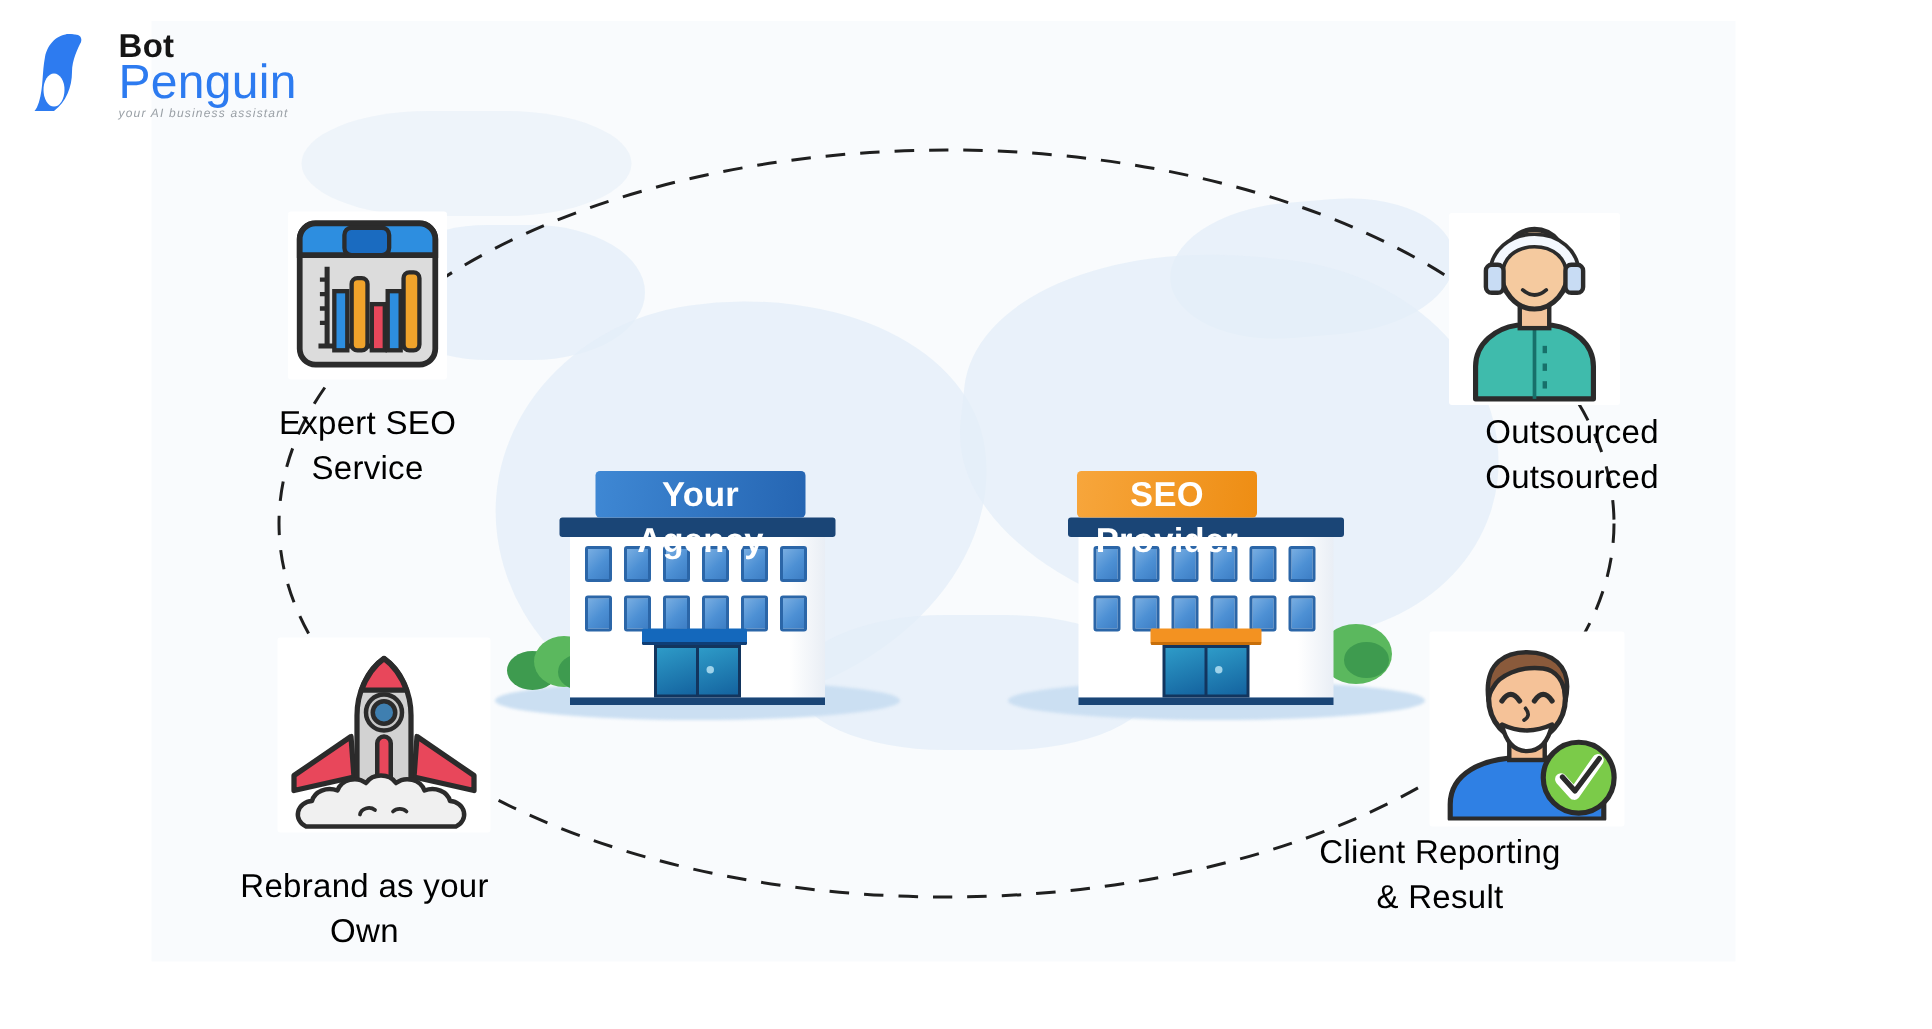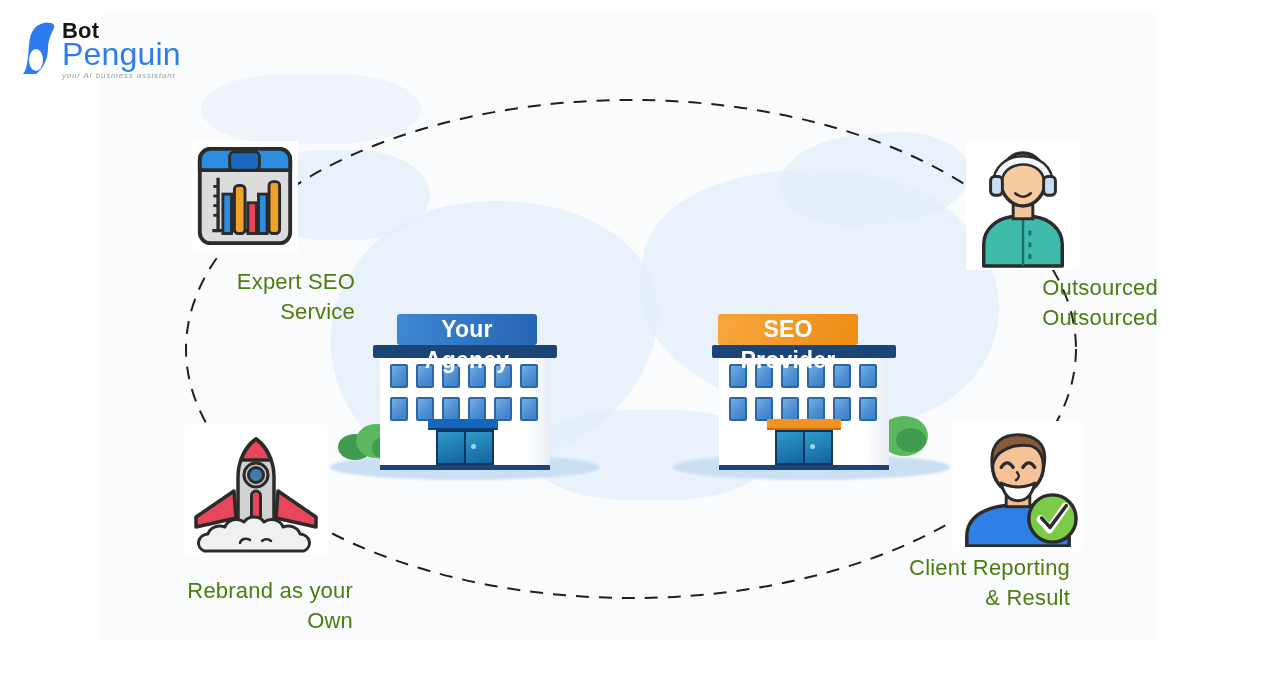--- a/index.html
+++ b/index.html
@@ -24,40 +24,40 @@
   .map .m5{left:429px;top:396px;width:240px;height:90px;border-radius:50%/60%}
   .map .m6{left:100px;top:60px;width:220px;height:70px;border-radius:50%/65%;opacity:.5}
   .ellipse-svg{position:absolute;left:0;top:0;z-index:2}
   
   .card{position:absolute;background:#fff;z-index:3;display:flex;align-items:center;justify-content:center;border-radius:2px}
   .card-expert{left:192px;top:141px;width:106px;height:112px}
   .card-envelope{left:571px;top:145px;width:118px;height:122px}
   .card-agent{left:966px;top:142px;width:114px;height:128px}
   .card-rocket{left:185px;top:425px;width:142px;height:130px}
   .card-client{left:953px;top:421px;width:130px;height:130px}
-  .node-label{position:absolute;z-index:4;width:220px;text-align:right;font-size:22px;line-height:30px;color:#4d7c0f;letter-spacing:.2px}
+  .node-label{position:absolute;z-index:4;width:220px;text-align:center;font-size:22px;line-height:30px;color:#000000;letter-spacing:.2px}
   .lbl-expert{left:135px;top:267px}
   .lbl-outsourced{left:938px;top:273px}
   .lbl-rebrand{left:133px;top:576px}
   .lbl-client{left:850px;top:553px}
   
   .logo{position:absolute;left:20px;top:20px;z-index:6;display:flex;align-items:flex-start}
-  .logo-text{margin-left:6px}
+  .logo-text{margin-left:23px}
   .logo-bot{font-size:22px;font-weight:800;color:#151515;line-height:22px;letter-spacing:.2px}
   .logo-penguin{font-size:32px;font-weight:400;color:var(--brand-blue);line-height:25px;letter-spacing:.2px}
   .logo-tagline{font-size:8px;font-style:italic;color:#9aa0a6;letter-spacing:.8px;margin-top:4px;white-space:nowrap}
   
   .building{position:absolute;z-index:3}
   .b-agency{left:330px;top:312px;width:270px;height:172px}
   .b-provider{left:668px;top:312px;width:282px;height:172px}
   .b-shadow{position:absolute;left:0;top:142px;width:270px;height:26px;background:#CBDFF2;border-radius:50%;filter:blur(1px)}
   .b-provider .b-shadow{left:4px;width:278px}
   .b-sign{position:absolute;top:2px;height:31px;border-radius:3px;color:#fff;font-weight:700;font-size:23px;line-height:31px;text-align:center;letter-spacing:.2px;z-index:3}
   .b-agency .b-sign{left:67px;width:140px;background:linear-gradient(100deg,#3F88D4,#2565B2)}
-  .b-provider .b-sign{left:50px;width:140px;background:linear-gradient(100deg,#F7A63C,#EE8D13)}
+  .b-provider .b-sign{left:50px;width:120px;background:linear-gradient(100deg,#F7A63C,#EE8D13)}
   .b-roof{position:absolute;top:33px;height:13px;background:var(--building-navy);border-radius:2px;z-index:2}
   .b-agency .b-roof{left:43px;width:184px}
   .b-provider .b-roof{left:44px;width:184px}
   .b-body{position:absolute;top:46px;width:170px;height:112px;background:linear-gradient(90deg,#FFFFFF 0 86%,#E9EEF5);border-bottom:5px solid var(--building-navy);z-index:2}
   .b-agency .b-body{left:50px}
   .b-provider .b-body{left:51px}
   .windows{position:absolute;left:10px;top:6px;display:grid;grid-template-columns:repeat(6,18px);grid-auto-rows:24px;gap:9px 8px}
   .windows i{display:block;background:linear-gradient(135deg,#79AEE2 0%,var(--window-blue) 55%,#3D7EC5 100%);border:2px solid #2B66A8;border-radius:2px}
   .door-lintel{position:absolute;left:48px;top:61px;width:70px;height:11px;background:#1468BC;border-bottom:2px solid #0F3E76;border-radius:1px}
   .b-provider .door-lintel{background:var(--provider-sign);border-bottom:2px solid #C86F0A;width:74px}

